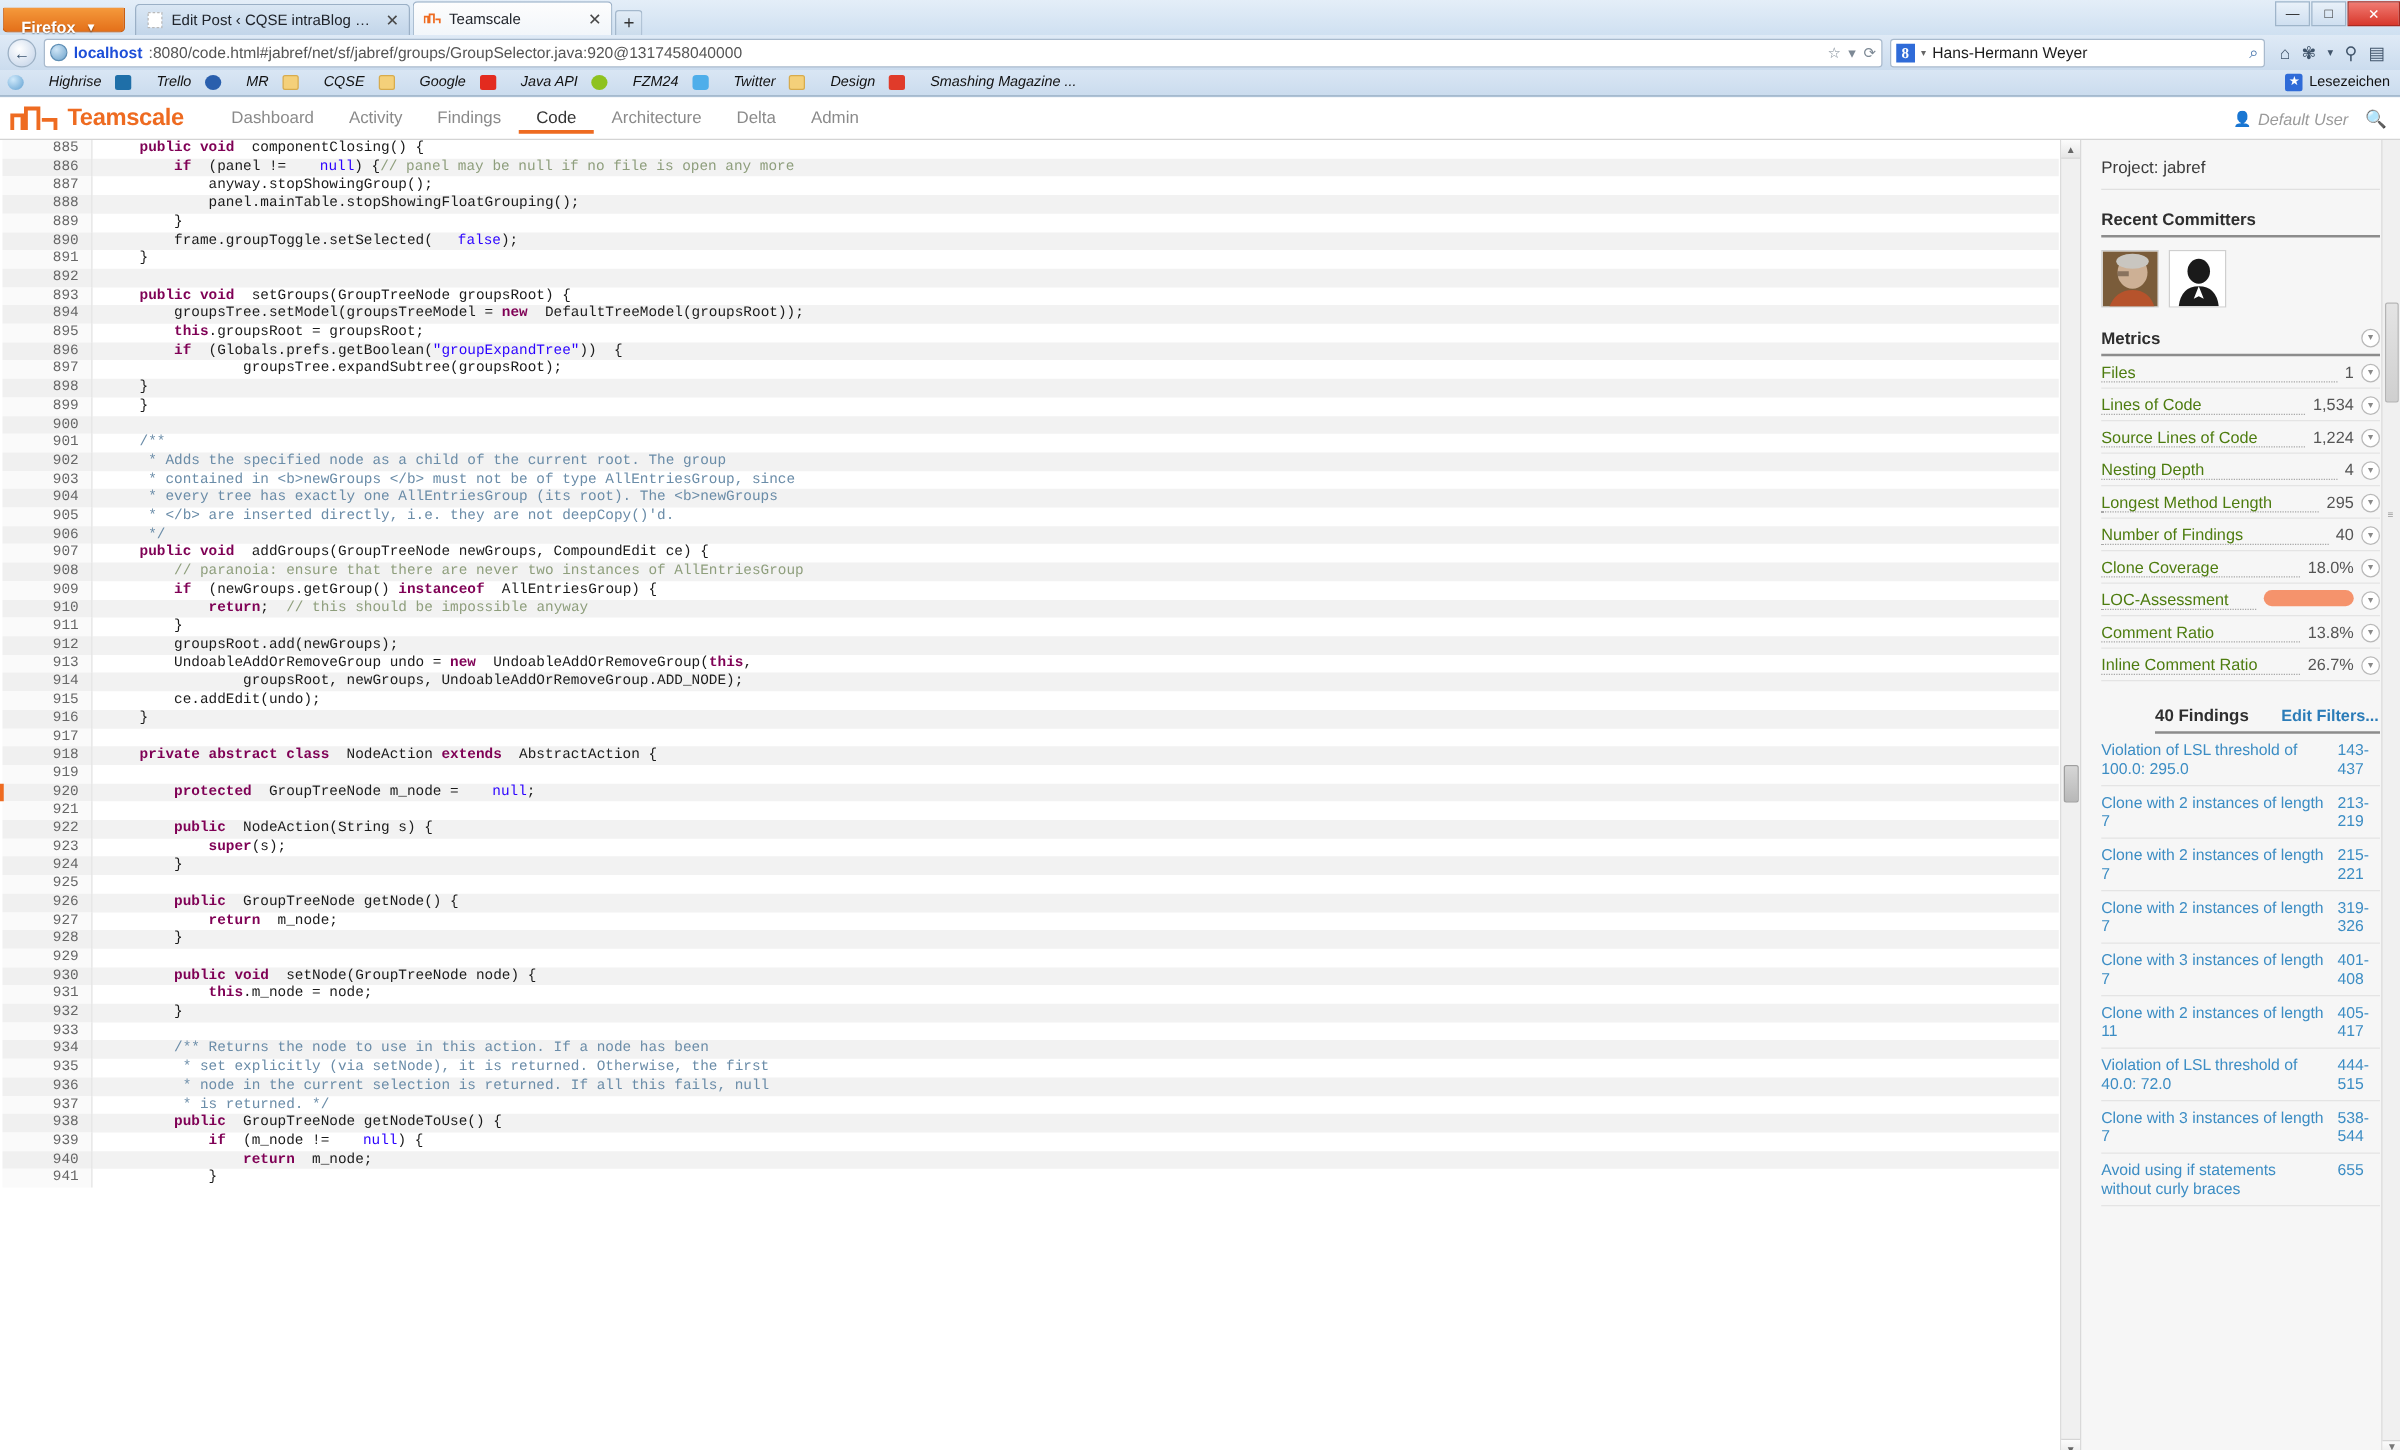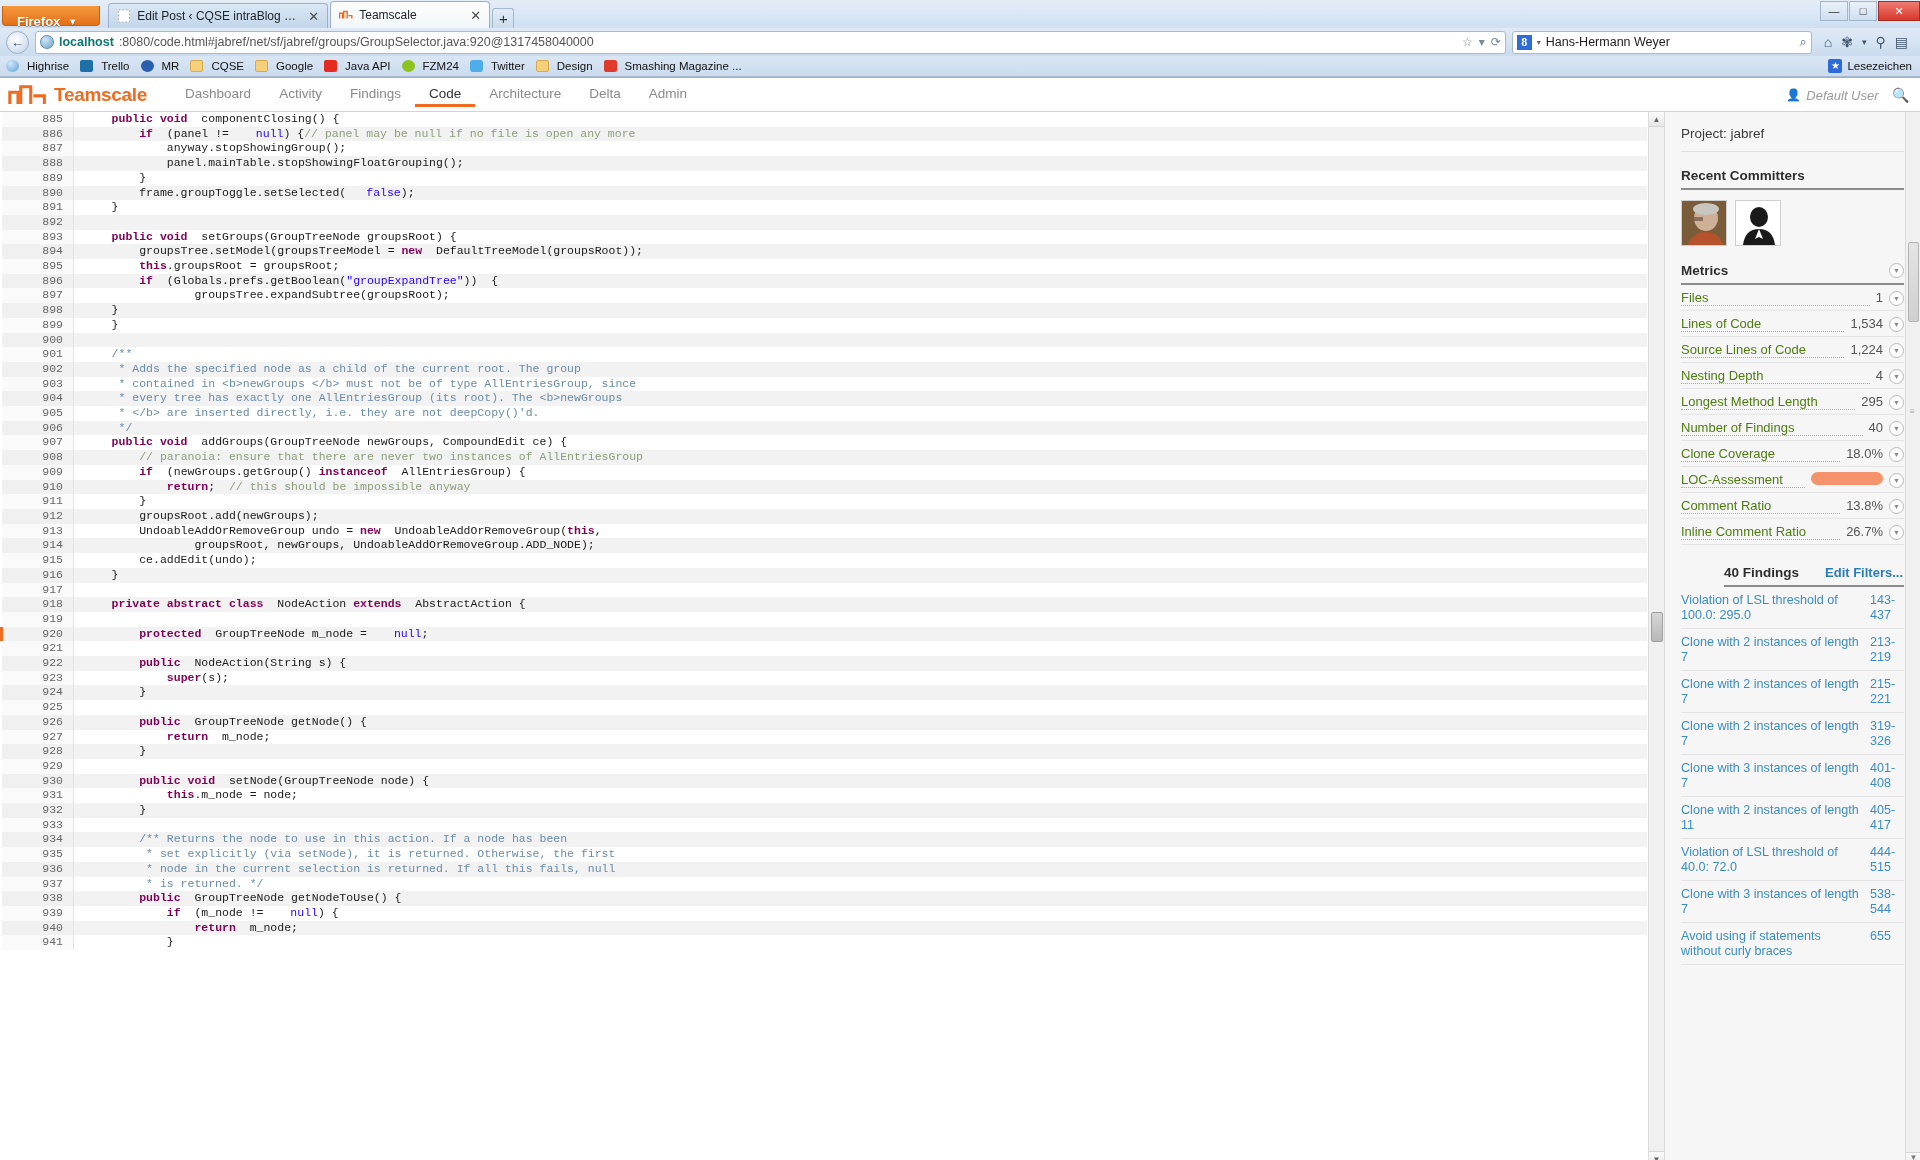--- a/index.html
+++ b/index.html
@@ -106,21 +106,21 @@
     gap: 5px;
     font-size: 12.5px;
     color: #555;
   }
   .urlbar .globe {
     width: 14px; height: 14px; border-radius: 50%;
     background: radial-gradient(circle at 35% 30%, #cfe6f7, #6ea3cb);
     border: 1px solid #5e8eb5;
     flex: 0 0 14px;
   }
-  .urlbar .host { color: #0f766e; font-weight: bold; }
+  .urlbar .host { color: #1d4ed8; font-weight: bold; }
   .urlbar .url-rest { color: #555; }
   .urlbar .urlactions { margin-left: auto; display: flex; align-items: center; gap: 6px; color:#7d8995; font-size: 12px;}
   .searchbar {
     width: 300px; height: 23px;
     background: #fff;
     border: 1px solid #a9bacd;
     border-radius: 3px;
     display: flex; align-items: center;
     padding: 0 4px; gap: 5px;
     font-size: 12.5px; color: #1c1c1c;
@@ -138,21 +138,21 @@
     height: 21px;
     display: flex; align-items: center;
     padding: 0 6px;
     gap: 11px;
     font-size: 11.5px;
     color: #111;
     background: linear-gradient(#d9e6f4, #cbdcee);
     border-bottom: 1px solid #a5bace;
     position: relative;
   }
-  .bm { display: flex; align-items: center; gap: 8px; white-space: nowrap; }
+  .bm { display: flex; align-items: center; gap: 20px; white-space: nowrap; font-style: italic; }
   .bm .bm-ico { width: 13px; height: 12px; flex: 0 0 13px; border-radius: 2px; }
   .bm-right { position: absolute; right: 8px; display: flex; align-items: center; gap: 5px; }
   .bm-star {
     width: 14px; height: 14px; background: #2f6bd8; color: #fff;
     font-size: 10px; line-height: 14px; text-align: center; border-radius: 2px;
   }
 
   
   .app { display: flex; flex-direction: column; height: calc(1160px - 72px); background: #fff; }
   .ts-header {

